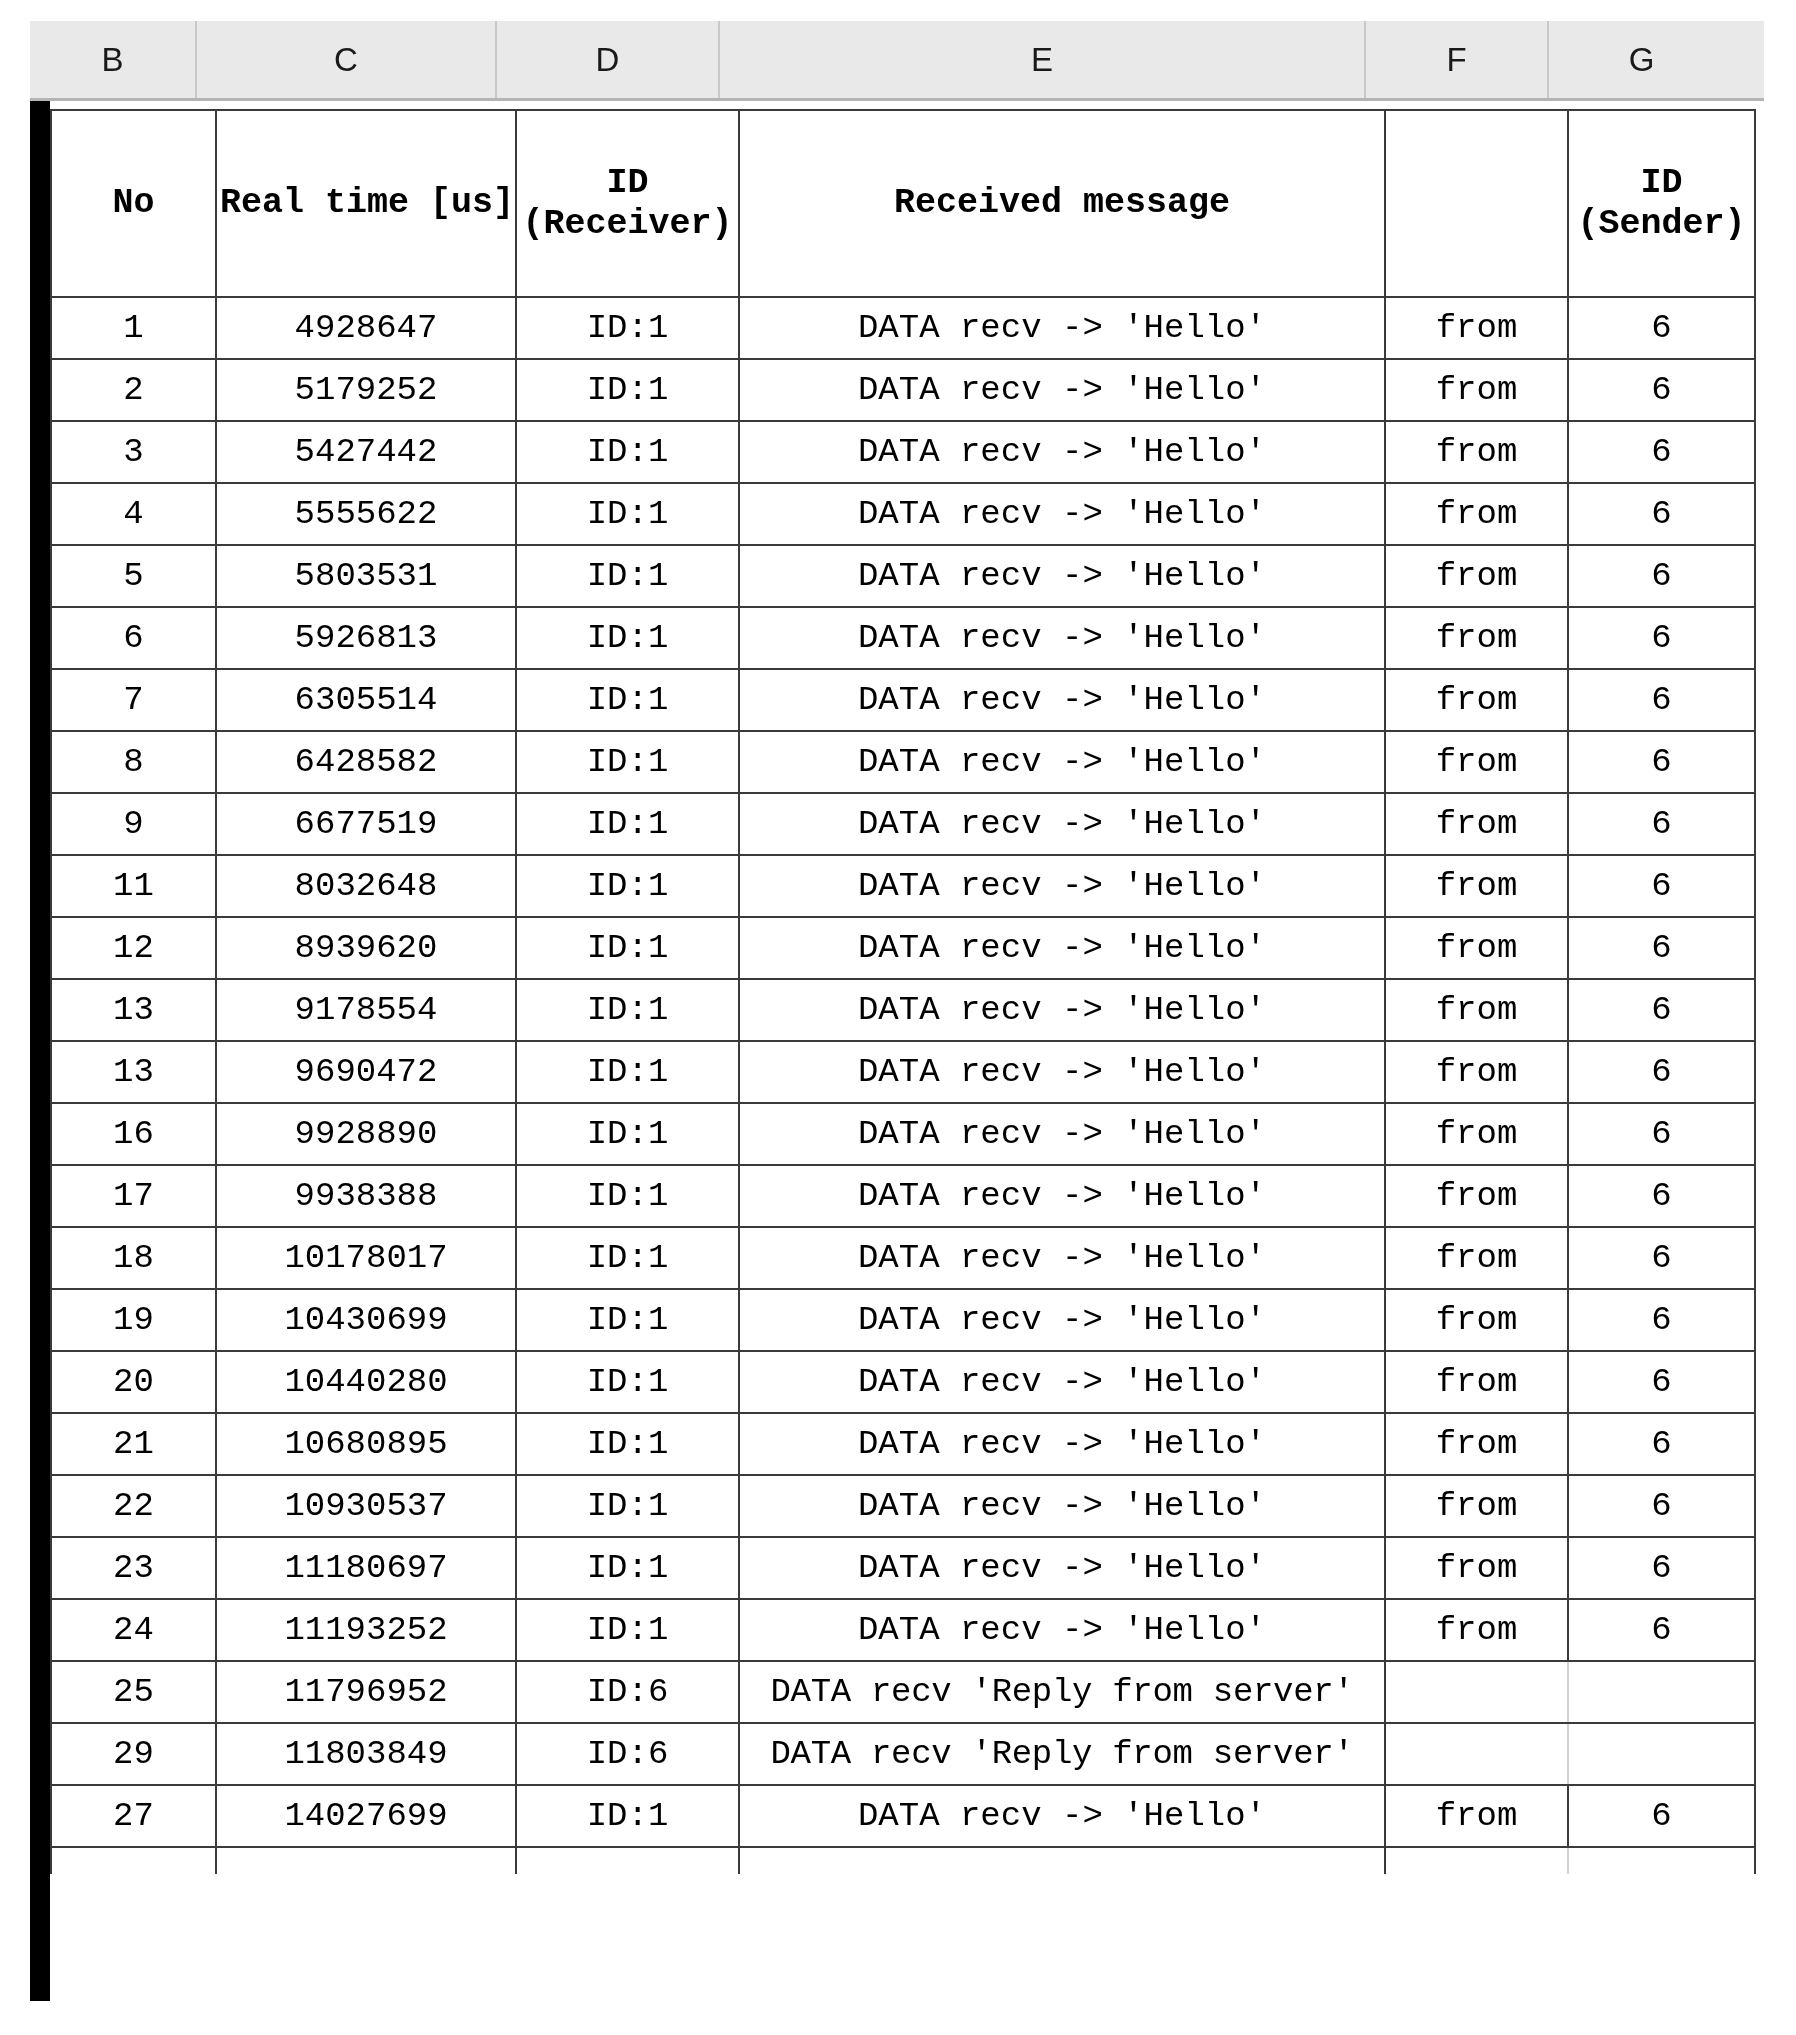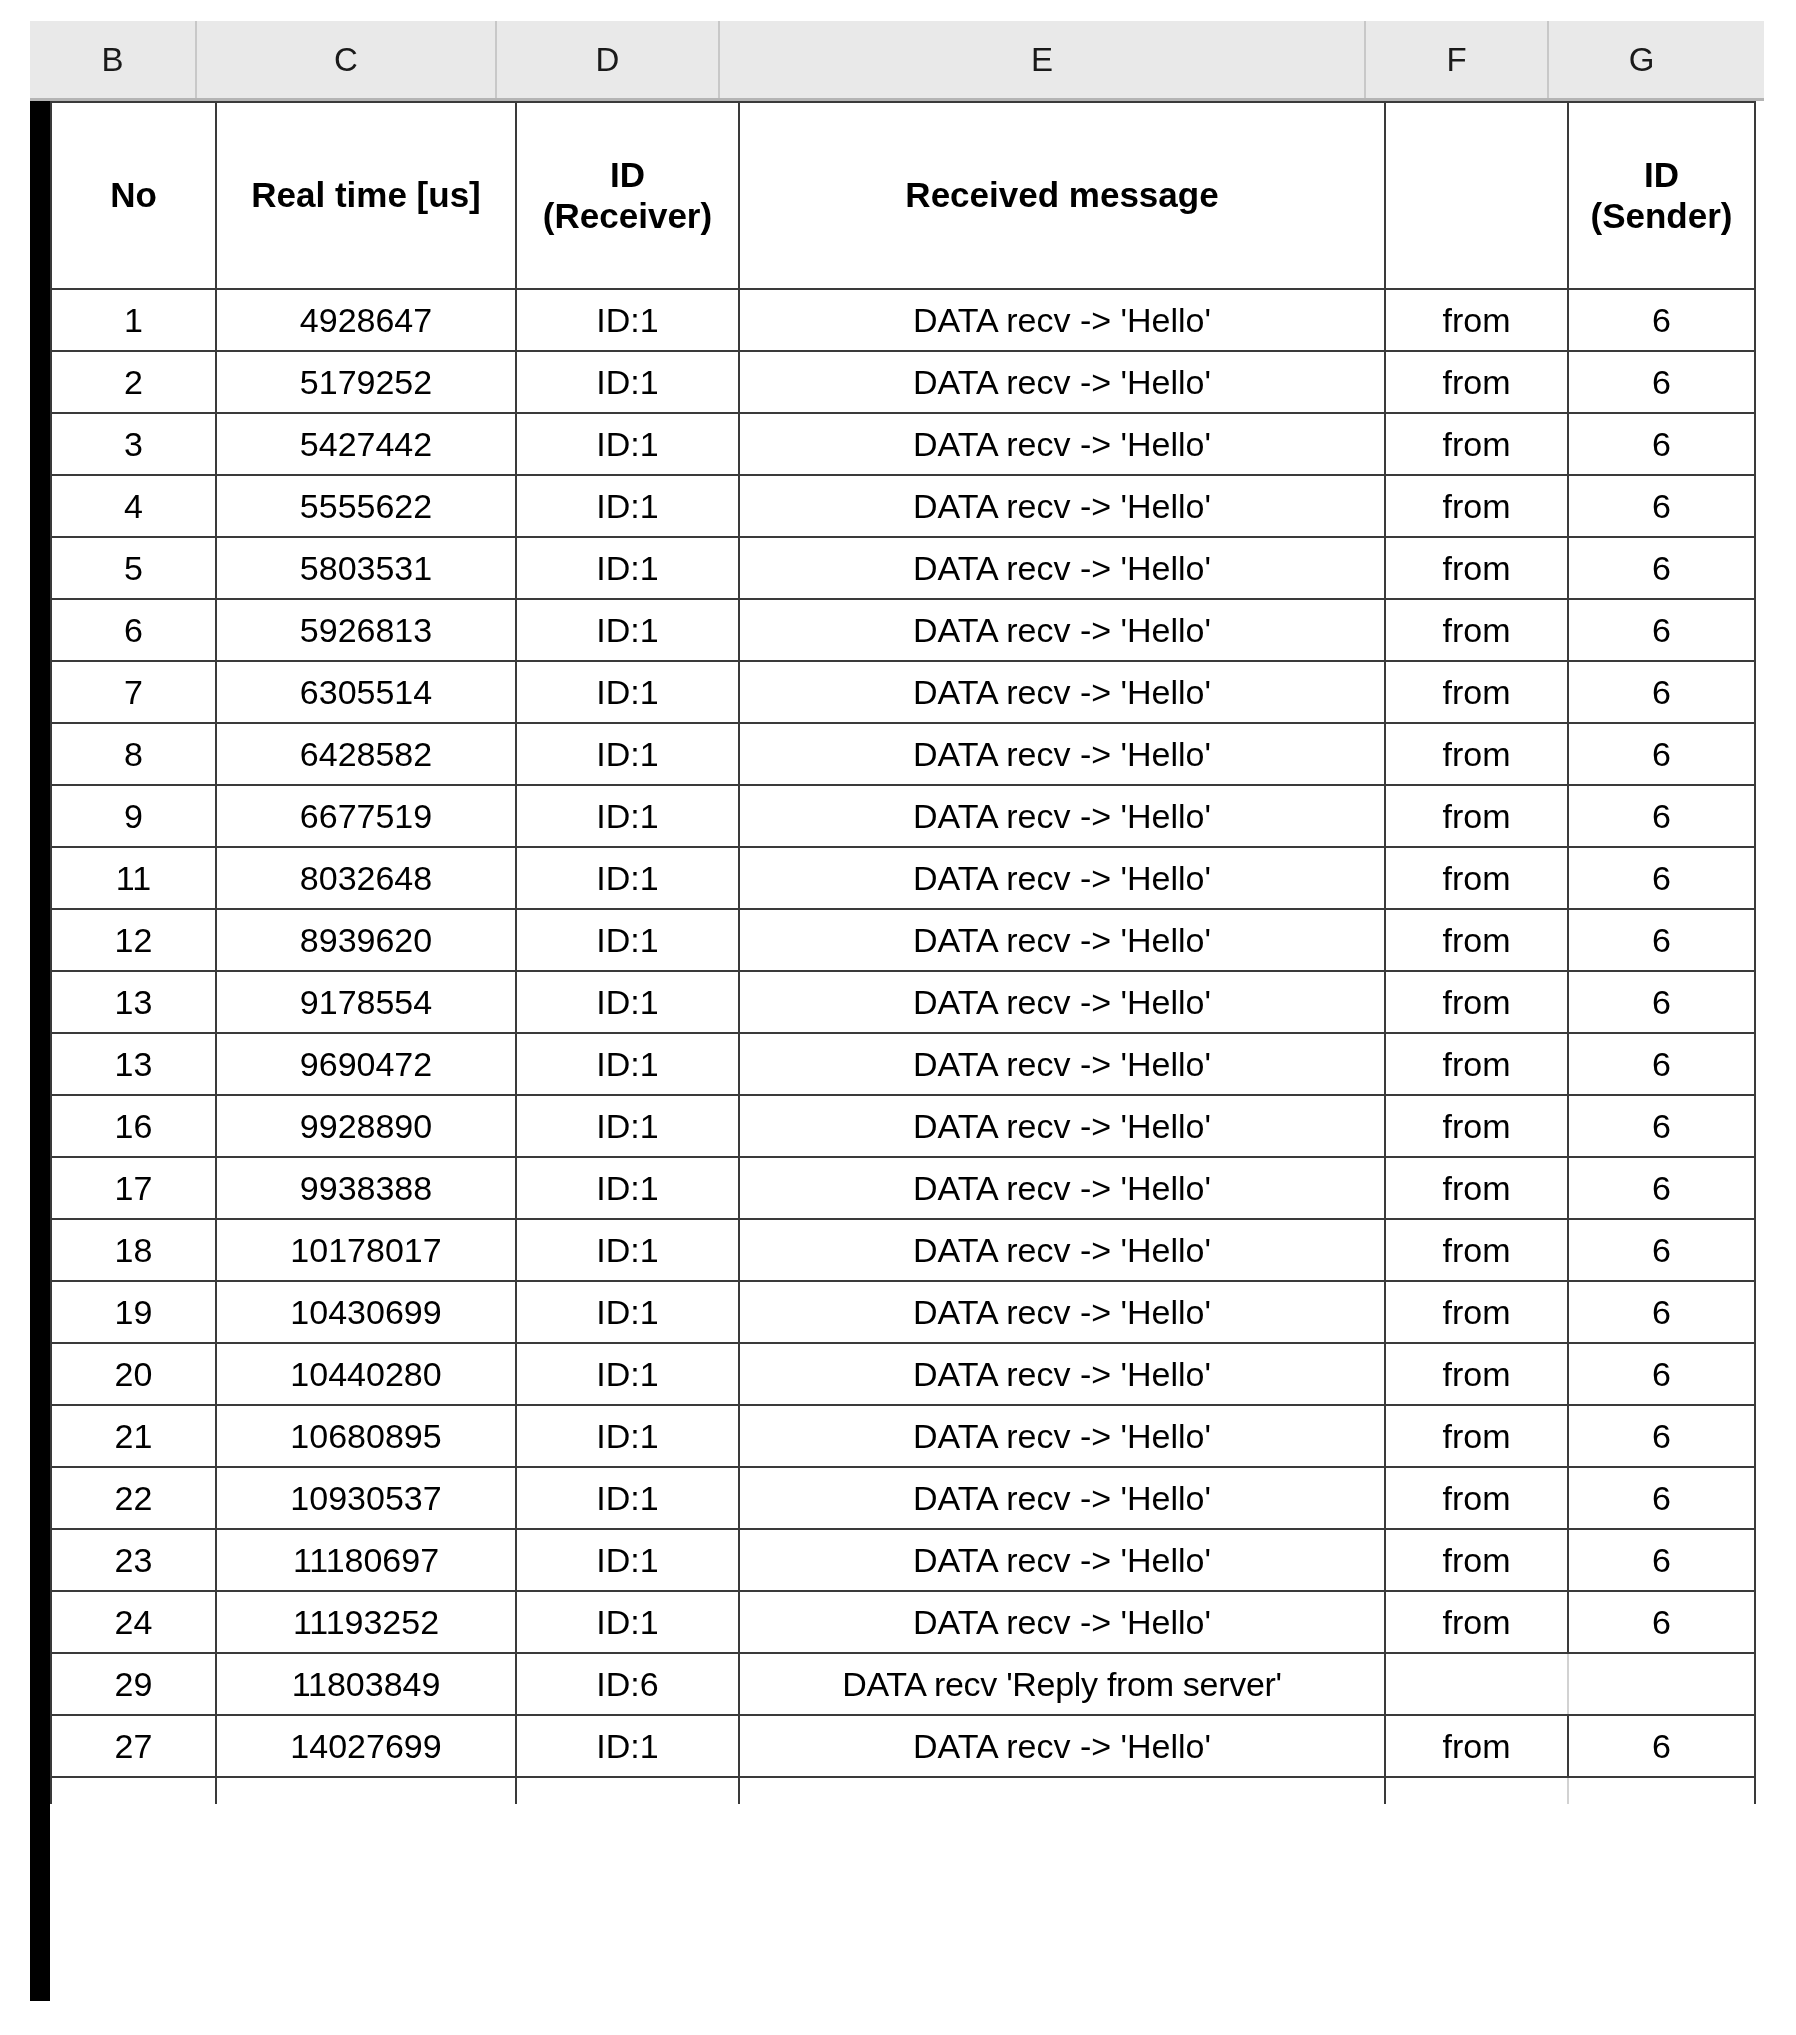--- a/index.html
+++ b/index.html
@@ -57,22 +57,23 @@
     width: 19.6px;
     height: 1900px;
     background: #000000;
     z-index: 6;
   }
 
   
   .grid-wrap {
     position: absolute;
     left: 50px;
-    top: 101px;
+    top: 109px;
     width: 1702px;
+    font-family: Liberation Mono, monospace;
   }
   table.grid {
     border-collapse: collapse;
     table-layout: fixed;
     width: 1702px;
     background: #ffffff;
   }
   table.grid td, table.grid th {
     border: 2.3px solid #3a3a3a;
     padding: 0;
@@ -340,20 +341,28 @@
           </tr>
           <tr class="data-row">
             <td class="cell-no">24</td>
             <td class="cell-time">11193252</td>
             <td class="cell-rid">ID:1</td>
             <td class="cell-msg">DATA recv -&gt; 'Hello'</td>
             <td class="cell-from">from</td>
             <td class="cell-sid">6</td>
           </tr>
           <tr class="data-row wide">
+            <td class="cell-no">25</td>
+            <td class="cell-time">11796952</td>
+            <td class="cell-rid">ID:6</td>
+            <td class="cell-msg">DATA recv 'Reply from server'</td>
+            <td class="cell-from empty"></td>
+            <td class="cell-sid"></td>
+          </tr>
+          <tr class="data-row wide">
             <td class="cell-no">29</td>
             <td class="cell-time">11803849</td>
             <td class="cell-rid">ID:6</td>
             <td class="cell-msg">DATA recv 'Reply from server'</td>
             <td class="cell-from empty"></td>
             <td class="cell-sid"></td>
           </tr>
           <tr class="data-row">
             <td class="cell-no">27</td>
             <td class="cell-time">14027699</td>

